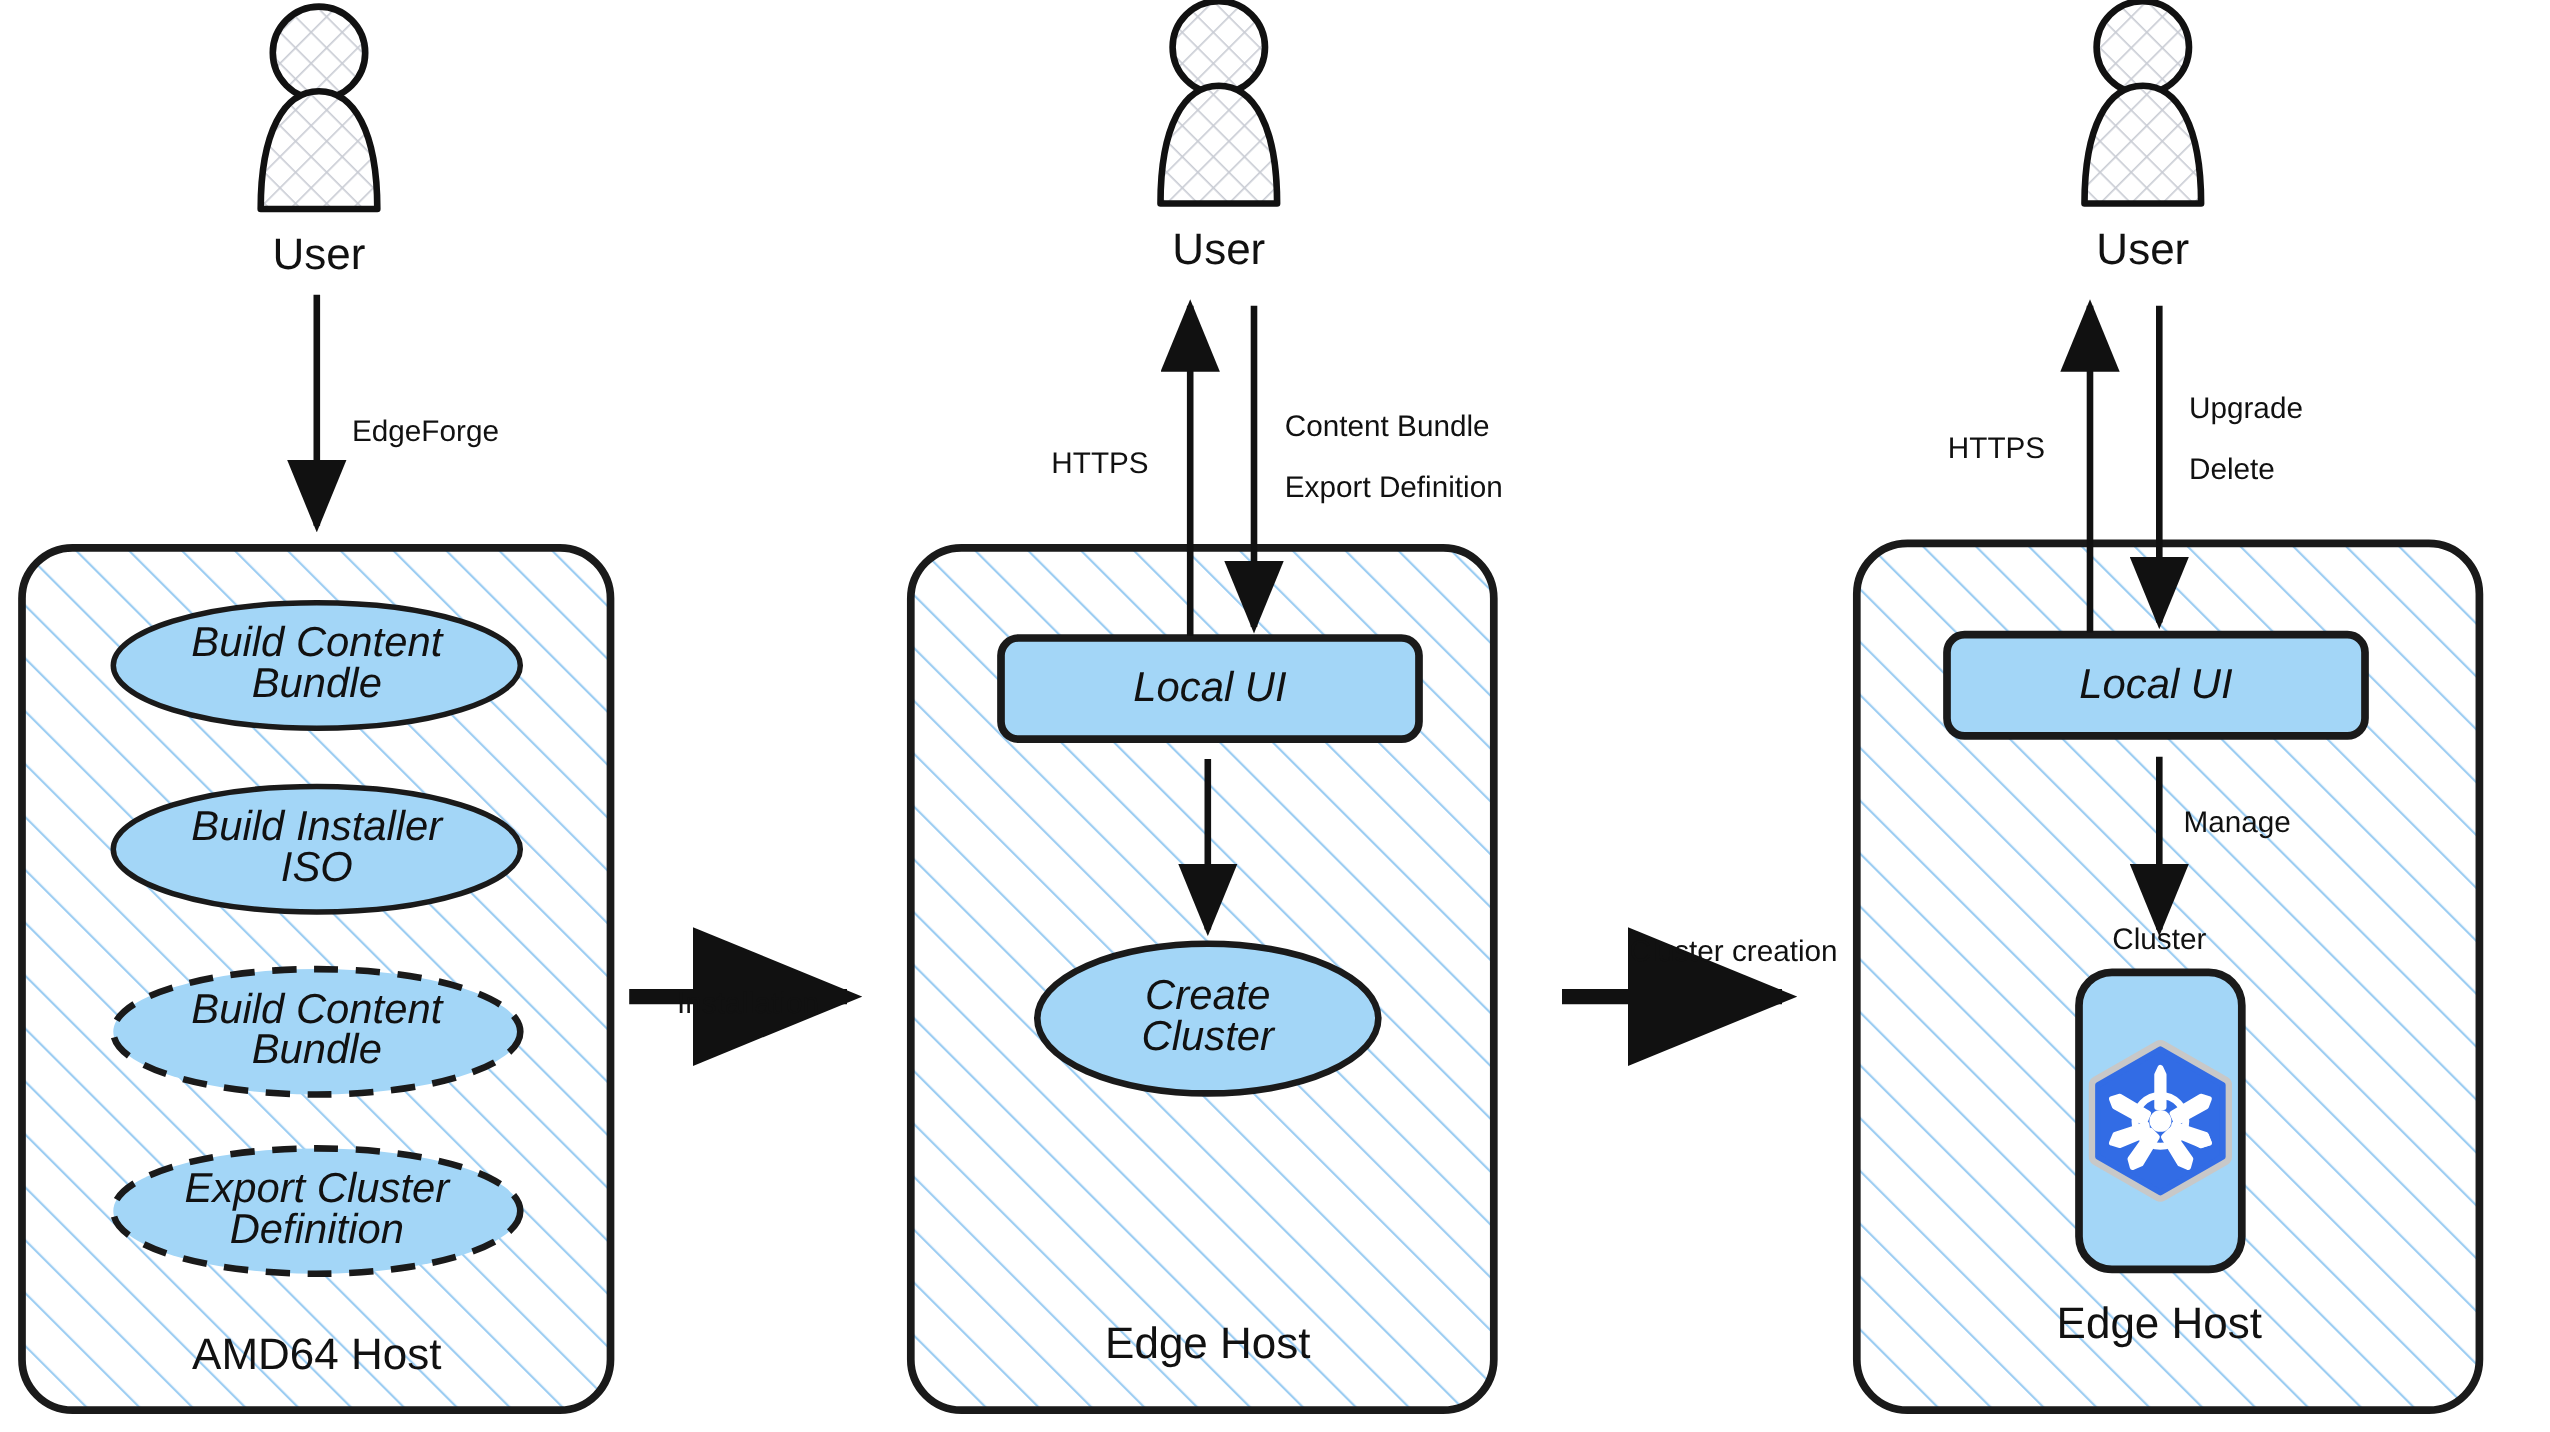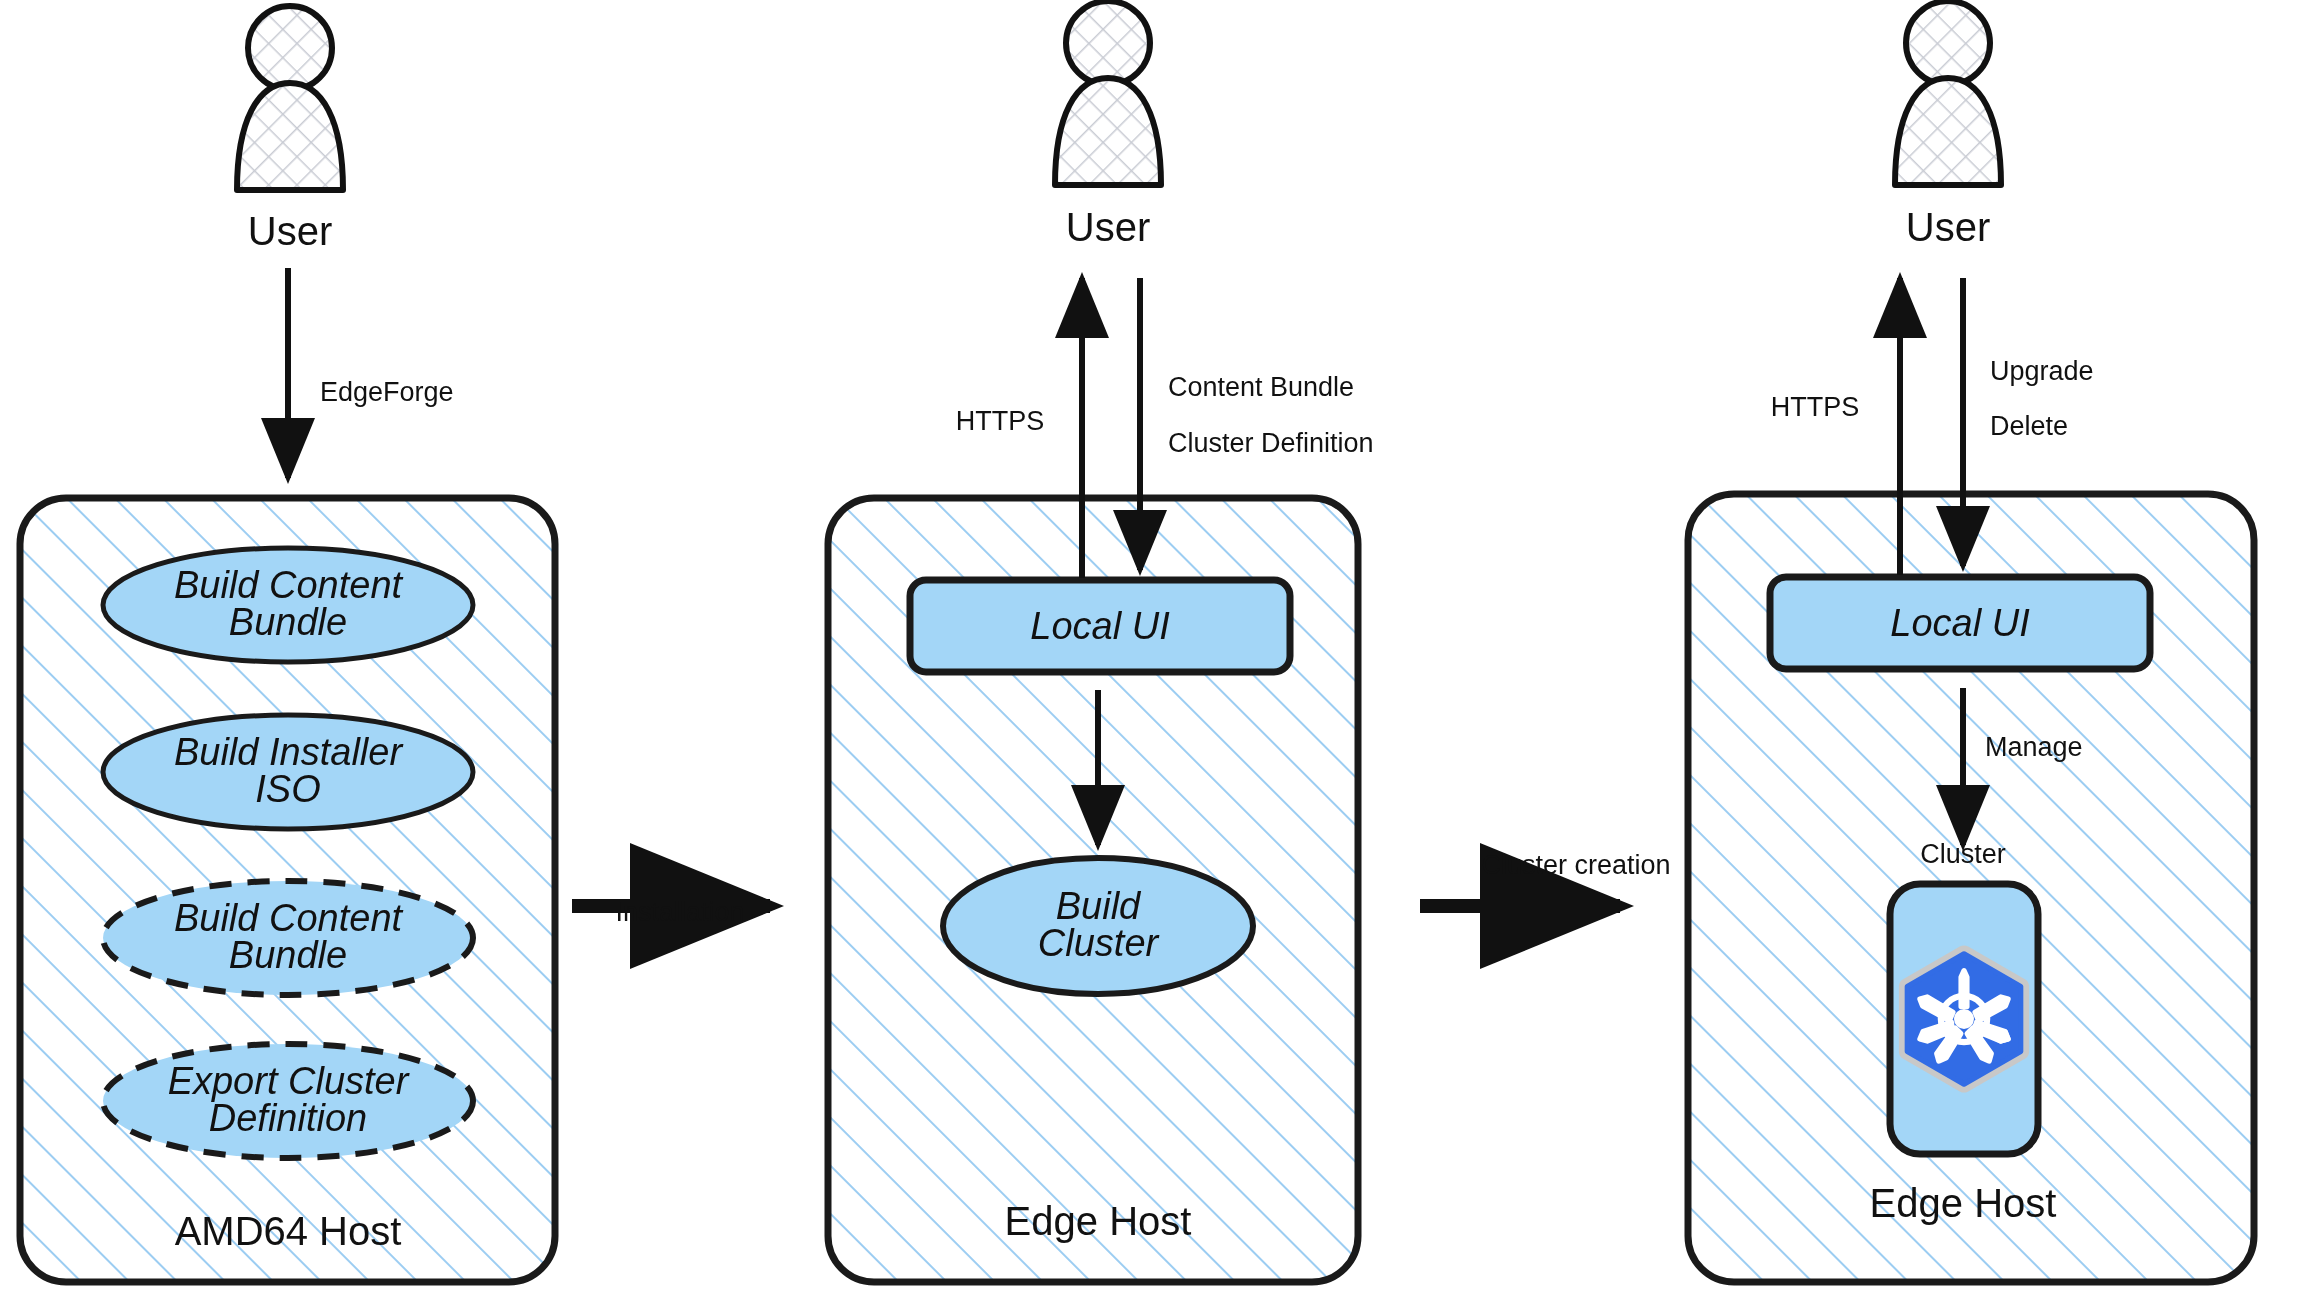--- a/index.html
+++ b/index.html
@@ -150,31 +150,31 @@
   <div class="lbl ctr t-node" style="left:288px; top:752px;">Build Installer</div>
   <div class="lbl ctr t-node" style="left:288px; top:789px;">ISO</div>
 
   <div class="lbl ctr t-node" style="left:288px; top:918px;">Build Content</div>
   <div class="lbl ctr t-node" style="left:288px; top:955px;">Bundle</div>
 
   <div class="lbl ctr t-node" style="left:288px; top:1081px;">Export Cluster</div>
   <div class="lbl ctr t-node" style="left:288px; top:1118px;">Definition</div>
 
   <div class="lbl ctr t-node" style="left:1100px; top:626px;">Local UI</div>
-  <div class="lbl ctr t-node" style="left:1098px; top:906px;">Build</div>
+  <div class="lbl ctr t-node" style="left:1098px; top:906px;">Create</div>
   <div class="lbl ctr t-node" style="left:1098px; top:943px;">Cluster</div>
 
   <div class="lbl ctr t-node" style="left:1960px; top:623px;">Local UI</div>
   <div class="lbl ctr t-small" style="left:1963px; top:855px;">Cluster</div>
 
   <div class="lbl left t-edge" style="left:320px; top:393px;">EdgeForge</div>
 
   <div class="lbl ctr t-edge" style="left:1000px; top:422px;">HTTPS</div>
   <div class="lbl left t-edge" style="left:1168px; top:388px;">Content Bundle</div>
-  <div class="lbl left t-edge" style="left:1168px; top:444px;">Cluster Definition</div>
+  <div class="lbl left t-edge" style="left:1168px; top:444px;">Export Definition</div>
 
   <div class="lbl ctr t-edge" style="left:1815px; top:408px;">HTTPS</div>
   <div class="lbl left t-edge" style="left:1990px; top:372px;">Upgrade</div>
   <div class="lbl left t-edge" style="left:1990px; top:427px;">Delete</div>
 
   <div class="lbl left t-edge" style="left:1985px; top:748px;">Manage</div>
 
   <div class="lbl ctr t-edge" style="left:680px; top:877px;margin-top:36px;">Installation</div>
   <div class="lbl ctr t-edge" style="left:1576px; top:866px;">Cluster creation</div>
 

